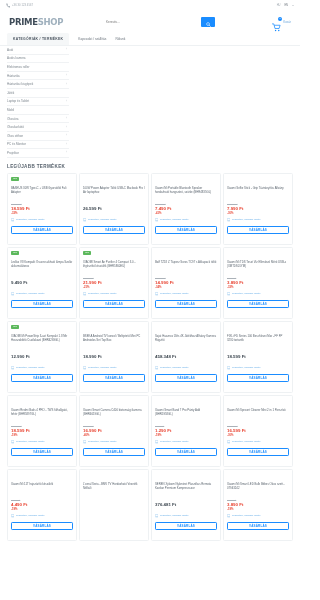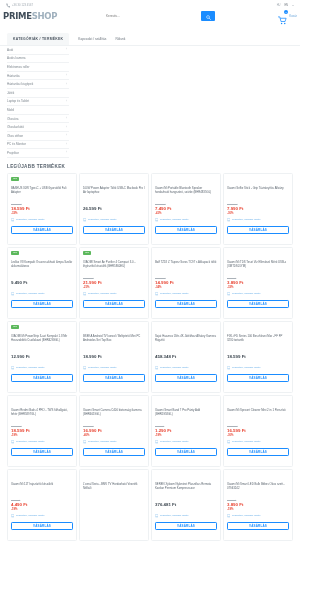--- a/index.html
+++ b/index.html
@@ -23,22 +23,22 @@
   .phone-ico svg { display: block; }
   .topbar-txt { font-size: 2.6px; color: #9aa3ab; letter-spacing: .1px; }
   .topbar-right { display: flex; align-items: center; gap: 4px; }
   .lang { font-size: 2.6px; color: #9aa3ab; }
   .lang.sel { color: #6d767e; }
   .caret { width: 0; height: 0; border-left: 1.3px solid transparent;
            border-right: 1.3px solid transparent; border-top: 1.6px solid #b9c0c6; }
 
   
   .header {
-    height: 22px; display: flex; align-items: flex-start;
-    padding: 0 3px; background: #fff;
+    height: 22px; display: flex; align-items: center;
+    padding: 0 9px; background: #fff;
   }
   .logo {
     font-size: 8.5px; font-weight: 700; letter-spacing: -0.3px;
     color: #3f4c58; font-family: "DejaVu Sans", sans-serif;
     white-space: nowrap;
   }
   .logo .accent { color: #9fb0bd; }
   .search-wrap {
     flex: 1; display: flex; align-items: center; justify-content: center;
     padding-left: 12px;

